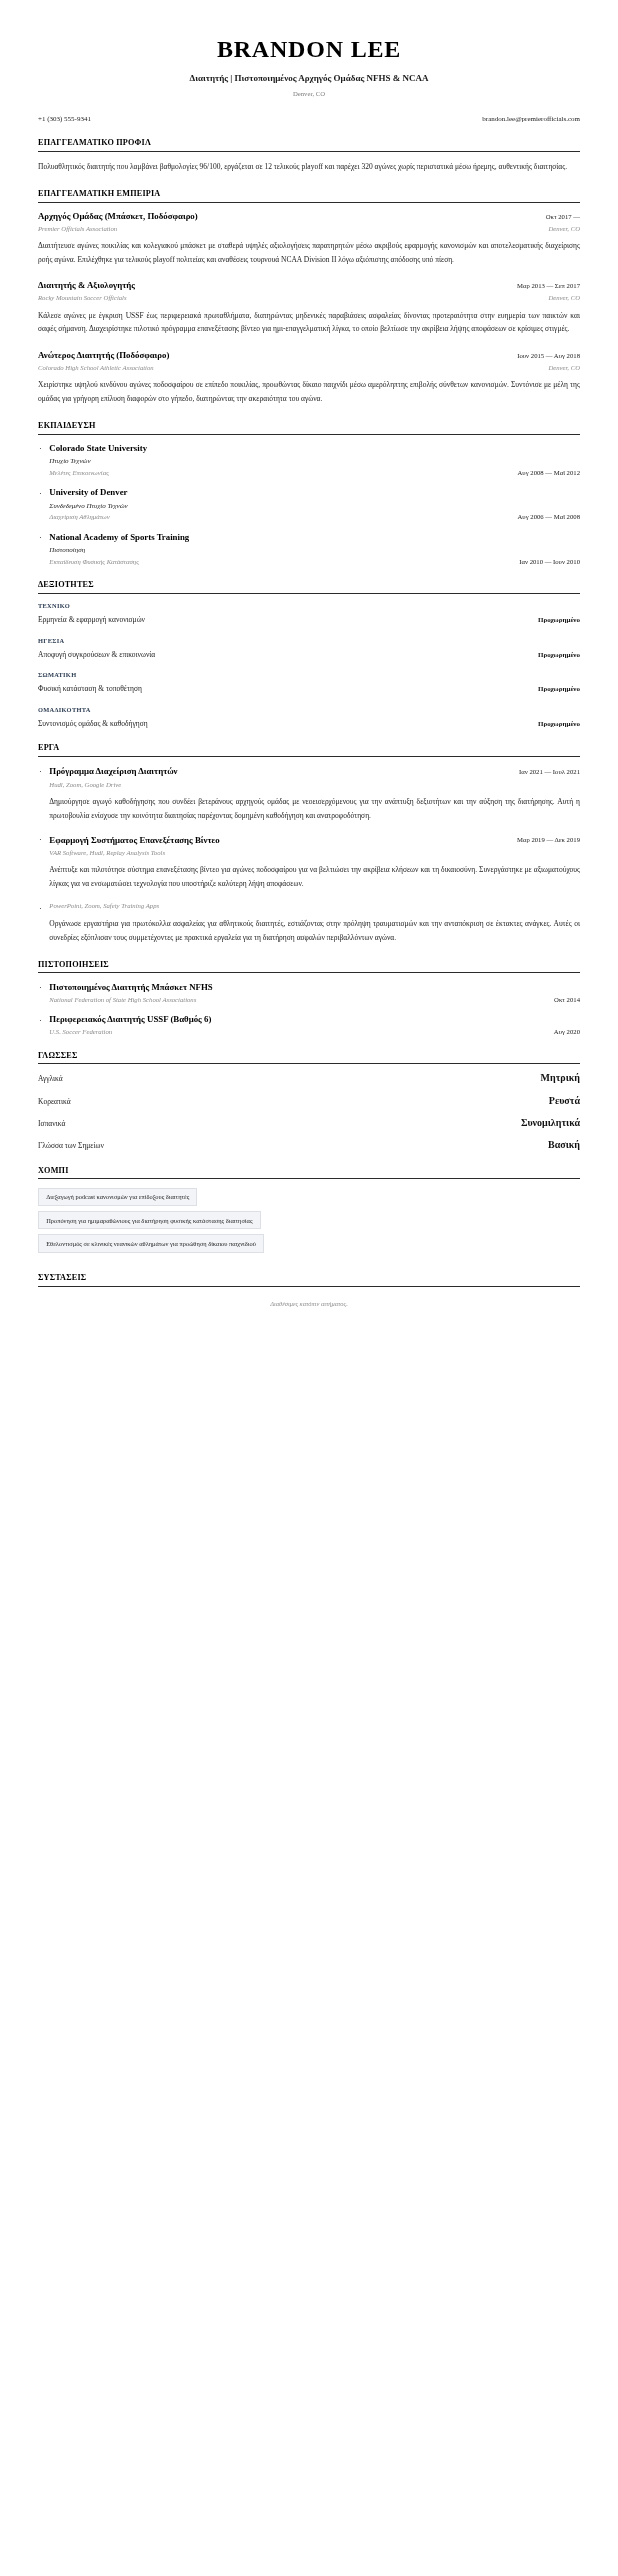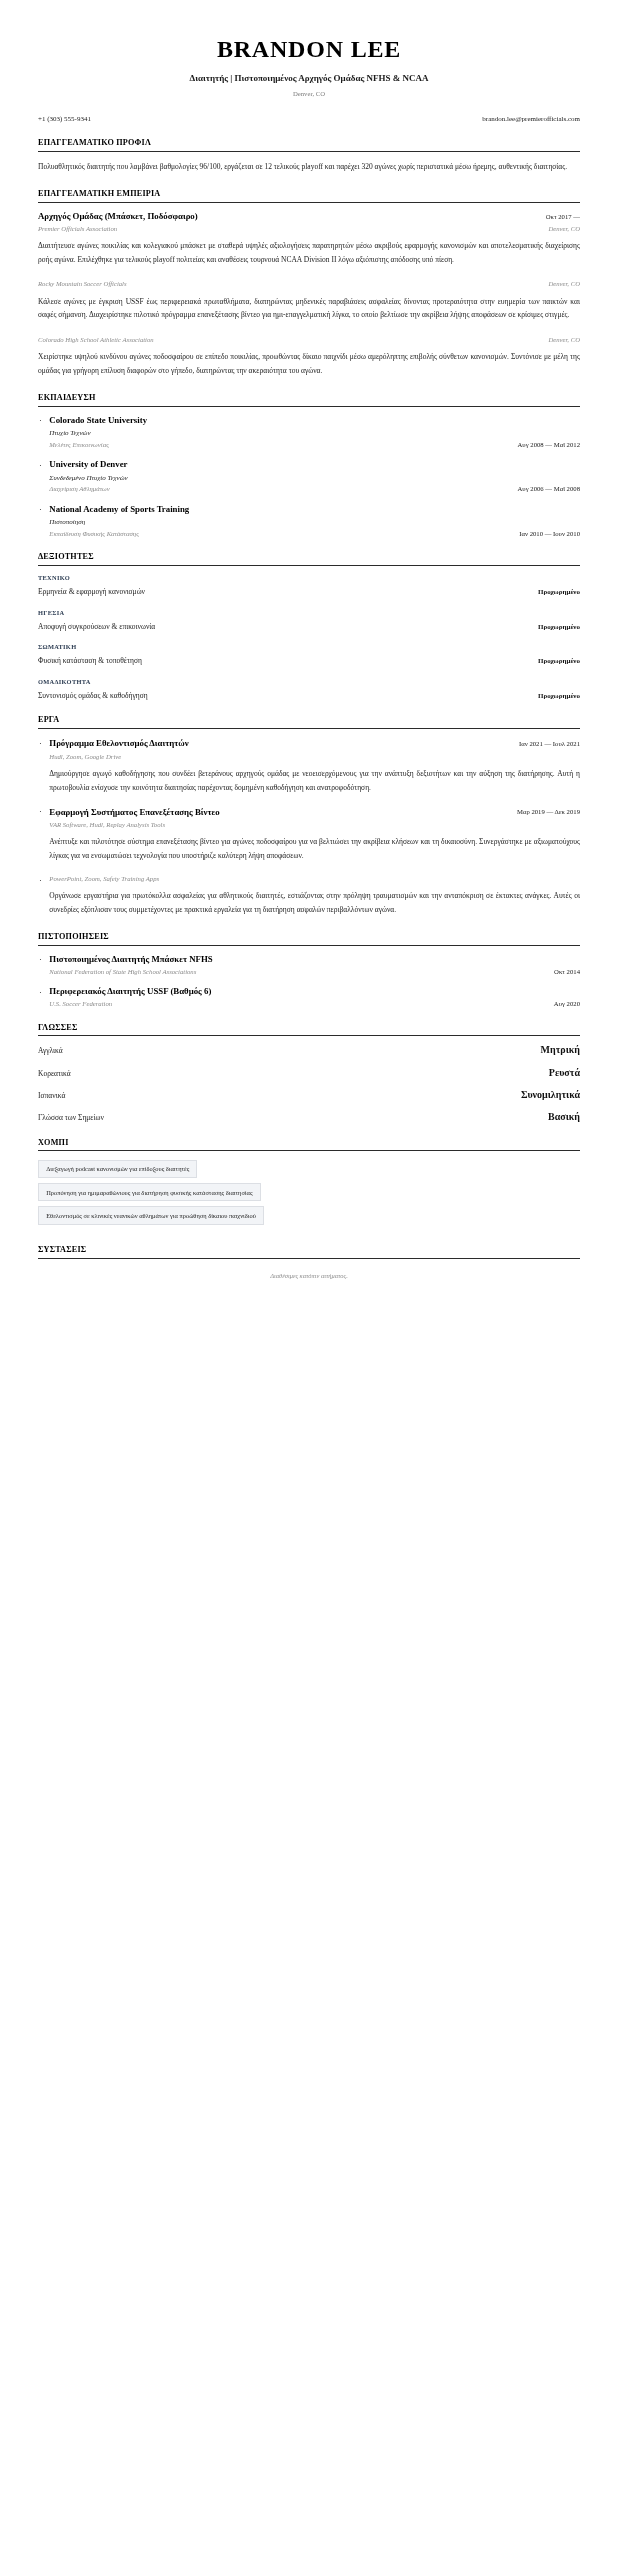--- a/index.html
+++ b/index.html
@@ -300,28 +300,36 @@
         <div class="entry-date">Οκτ 2017 —</div>
       </div>
       <div class="entry-sub-row">
         <div class="entry-org">Premier Officials Association</div>
         <div class="entry-loc">Denver, CO</div>
       </div>
       <div class="entry-desc">Διαιτήτευσε αγώνες ποικιλίας και κολεγιακού μπάσκετ με σταθερά υψηλές αξιολογήσεις παρατηρητών μέσω ακριβούς εφαρμογής κανονισμών και αποτελεσματικής διαχείρισης ροής αγώνα. Επιλέχθηκε για τελικούς playoff πολιτείας και αναθέσεις τουρνουά NCAA Division II λόγω αξιόπιστης απόδοσης υπό πίεση.</div>
     </div>
 
     <div class="entry">
+      <div class="entry-row">
+        <div class="entry-title">Διαιτητής &amp; Αξιολογητής</div>
+        <div class="entry-date">Μαρ 2013 — Σεπ 2017</div>
+      </div>
       <div class="entry-sub-row">
         <div class="entry-org">Rocky Mountain Soccer Officials</div>
         <div class="entry-loc">Denver, CO</div>
       </div>
       <div class="entry-desc">Κάλεσε αγώνες με έγκριση USSF έως περιφερειακά πρωταθλήματα, διατηρώντας μηδενικές παραβιάσεις ασφαλείας δίνοντας προτεραιότητα στην ευημερία των παικτών και σαφές σήμανση. Διαχειρίστηκε πιλοτικό πρόγραμμα επανεξέτασης βίντεο για ημι-επαγγελματική λίγκα, το οποίο βελτίωσε την ακρίβεια λήψης αποφάσεων σε κρίσιμες στιγμές.</div>
     </div>
 
     <div class="entry">
+      <div class="entry-row">
+        <div class="entry-title">Ανώτερος Διαιτητής (Ποδόσφαιρο)</div>
+        <div class="entry-date">Ιουν 2015 — Αυγ 2018</div>
+      </div>
       <div class="entry-sub-row">
         <div class="entry-org">Colorado High School Athletic Association</div>
         <div class="entry-loc">Denver, CO</div>
       </div>
       <div class="entry-desc">Χειρίστηκε υψηλού κινδύνου αγώνες ποδοσφαίρου σε επίπεδο ποικιλίας, προωθώντας δίκαιο παιχνίδι μέσω αμερόληπτης επιβολής σύνθετων κανονισμών. Συντόνισε με μέλη της ομάδας για γρήγορη επίλυση διαφορών στο γήπεδο, διατηρώντας την ακεραιότητα του αγώνα.</div>
     </div>
   </div>
 
   <div class="section">
     <div class="section-title">ΕΚΠΑΙΔΕΥΣΗ</div>
@@ -395,21 +403,21 @@
     </div>
   </div>
 
   <div class="section">
     <div class="section-title">ΕΡΓΑ</div>
     <hr class="section-rule">
 
     <div class="bullet-entry">
       <span class="bullet-dot">·</span>
       <div class="proj-title-row">
-        <div class="proj-title">Πρόγραμμα Εθελοντισμός Διαιτητών</div>
+        <div class="proj-title">Πρόγραμμα Διαχείριση Διαιτητών</div>
         <div class="proj-date">Ιαν 2021 — Ιουλ 2021</div>
       </div>
       <div class="proj-tools">Hudl, Zoom, Google Drive</div>
       <div class="proj-desc">Δημιούργησε αγωγό καθοδήγησης που συνδέει βετεράνους αρχηγούς ομάδας με νεοεισερχόμενους για την ανάπτυξη δεξιοτήτων και την αύξηση της διατήρησης. Αυτή η πρωτοβουλία ενίσχυσε την κοινότητα διαιτησίας παρέχοντας δομημένη καθοδήγηση και ανατροφοδότηση.</div>
     </div>
 
     <div class="bullet-entry">
       <span class="bullet-dot">·</span>
       <div class="proj-title-row">
         <div class="proj-title">Εφαρμογή Συστήματος Επανεξέτασης Βίντεο</div>

